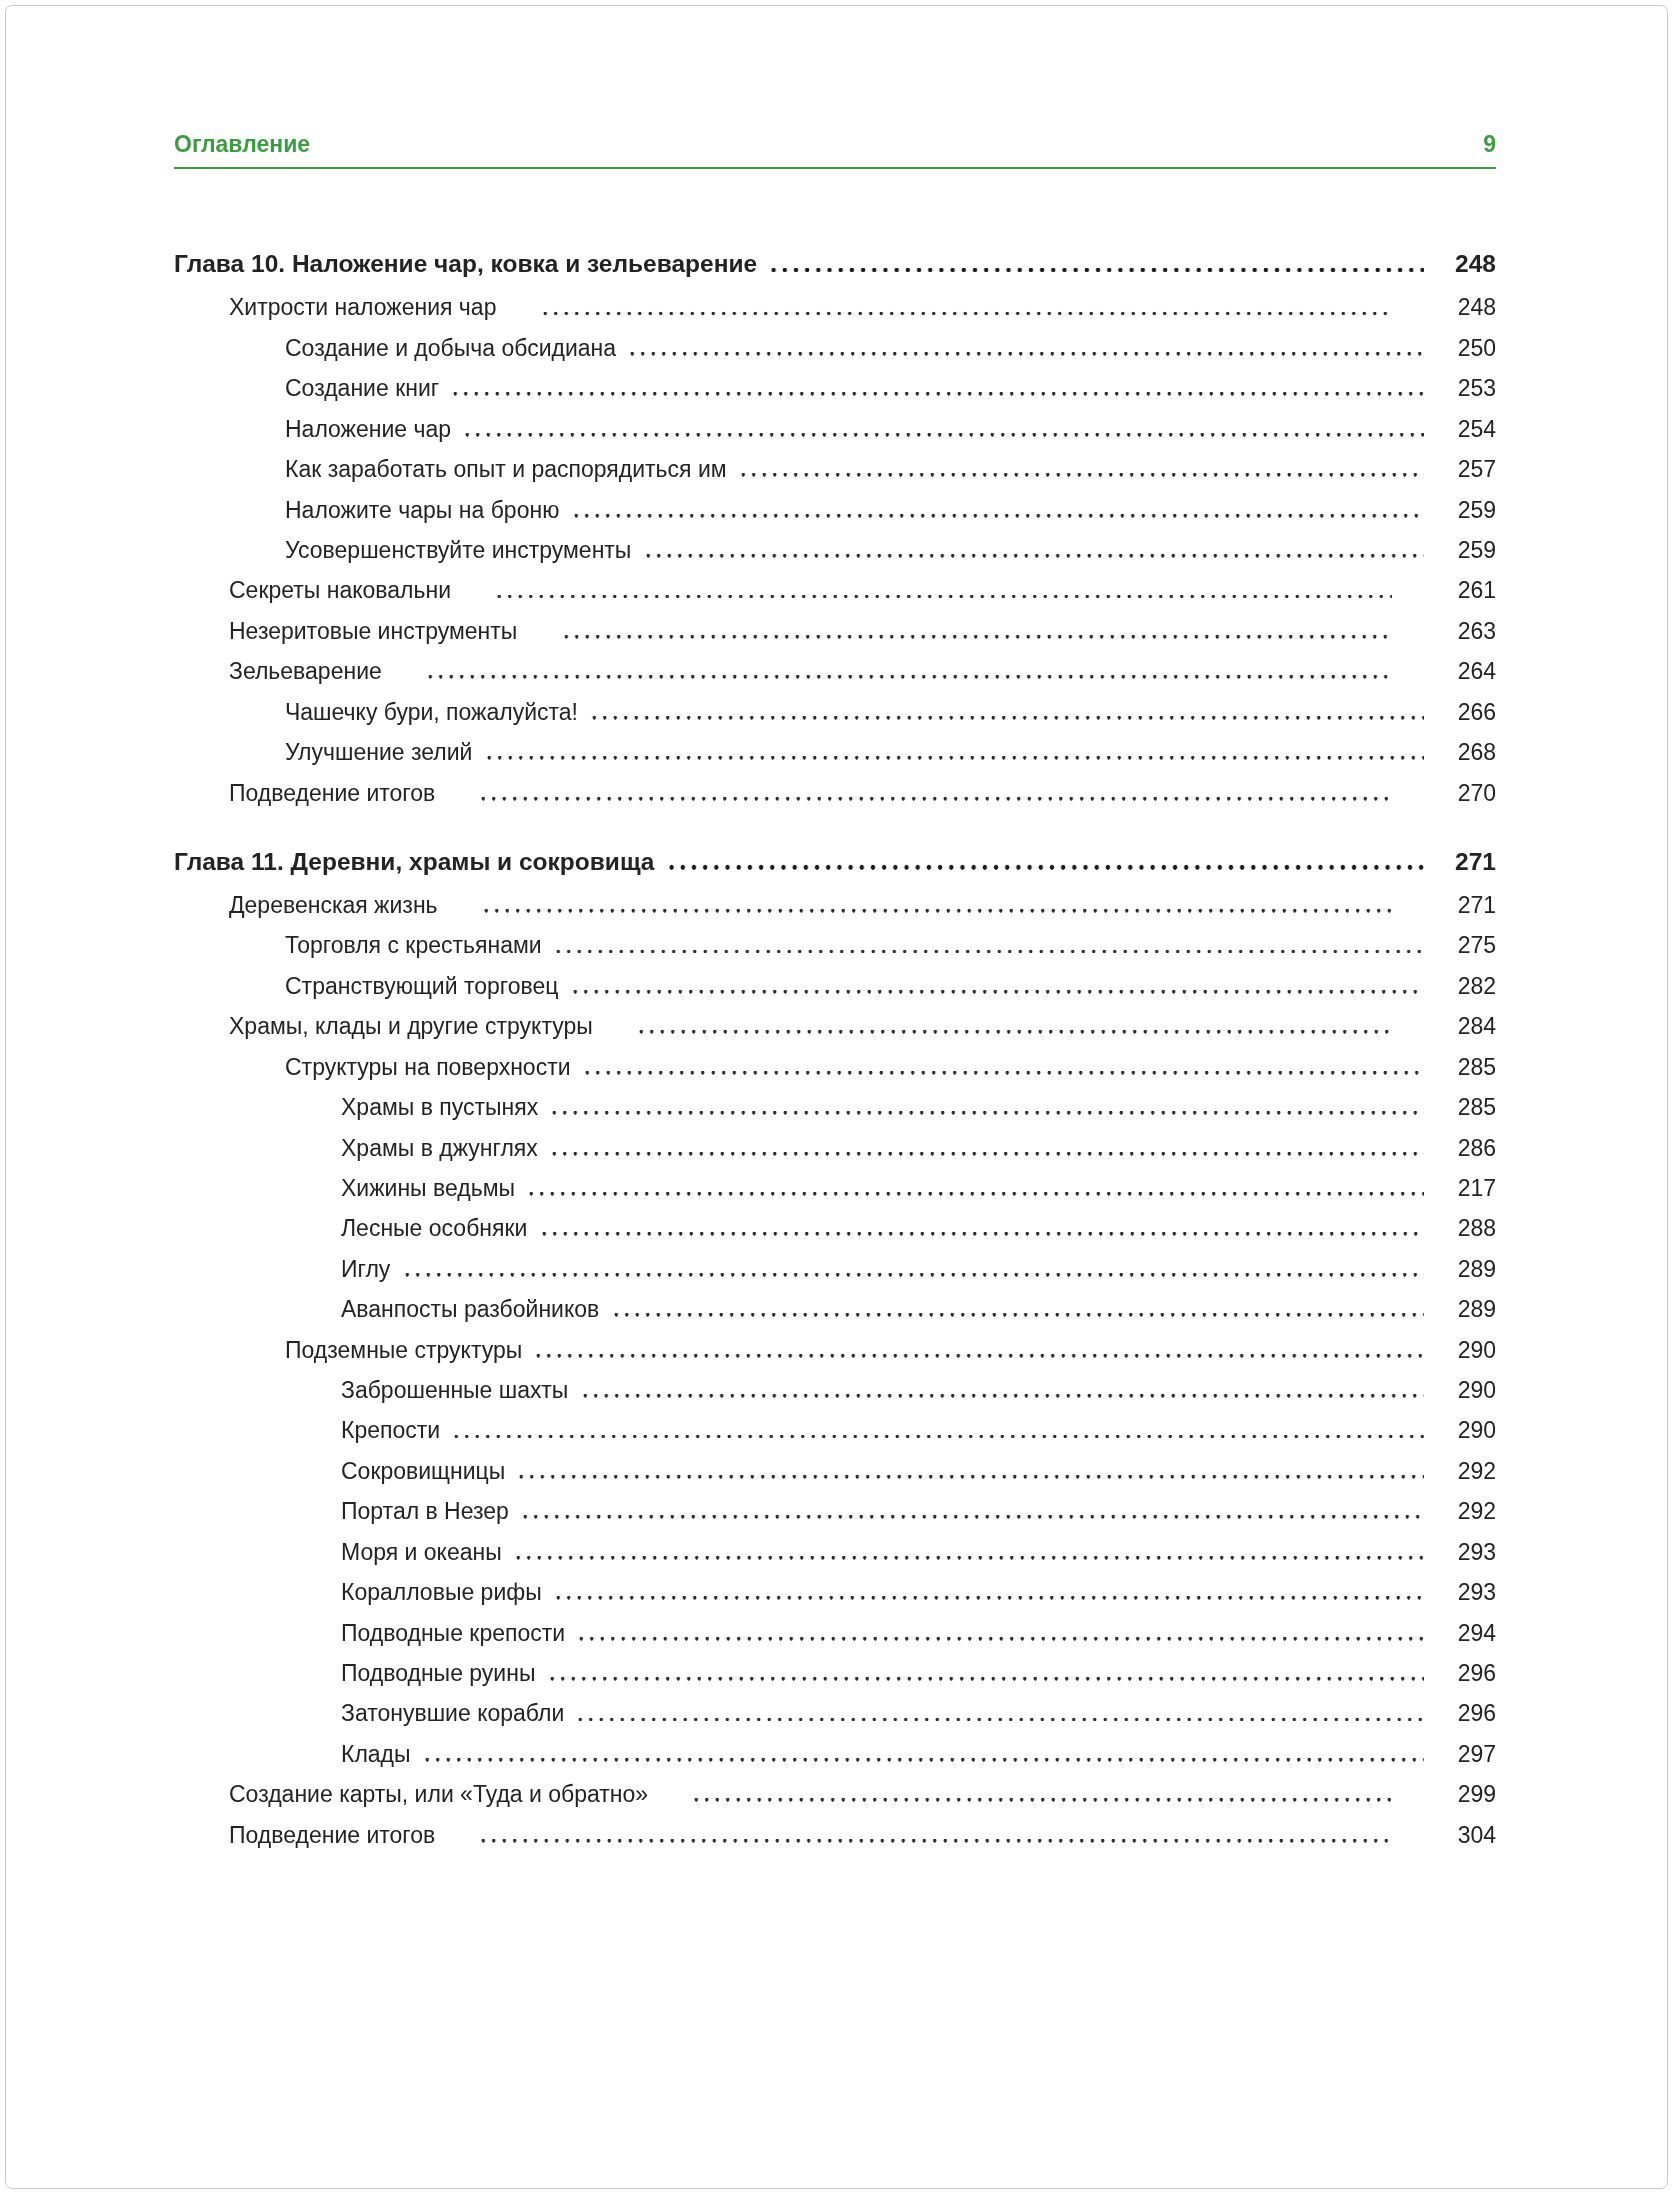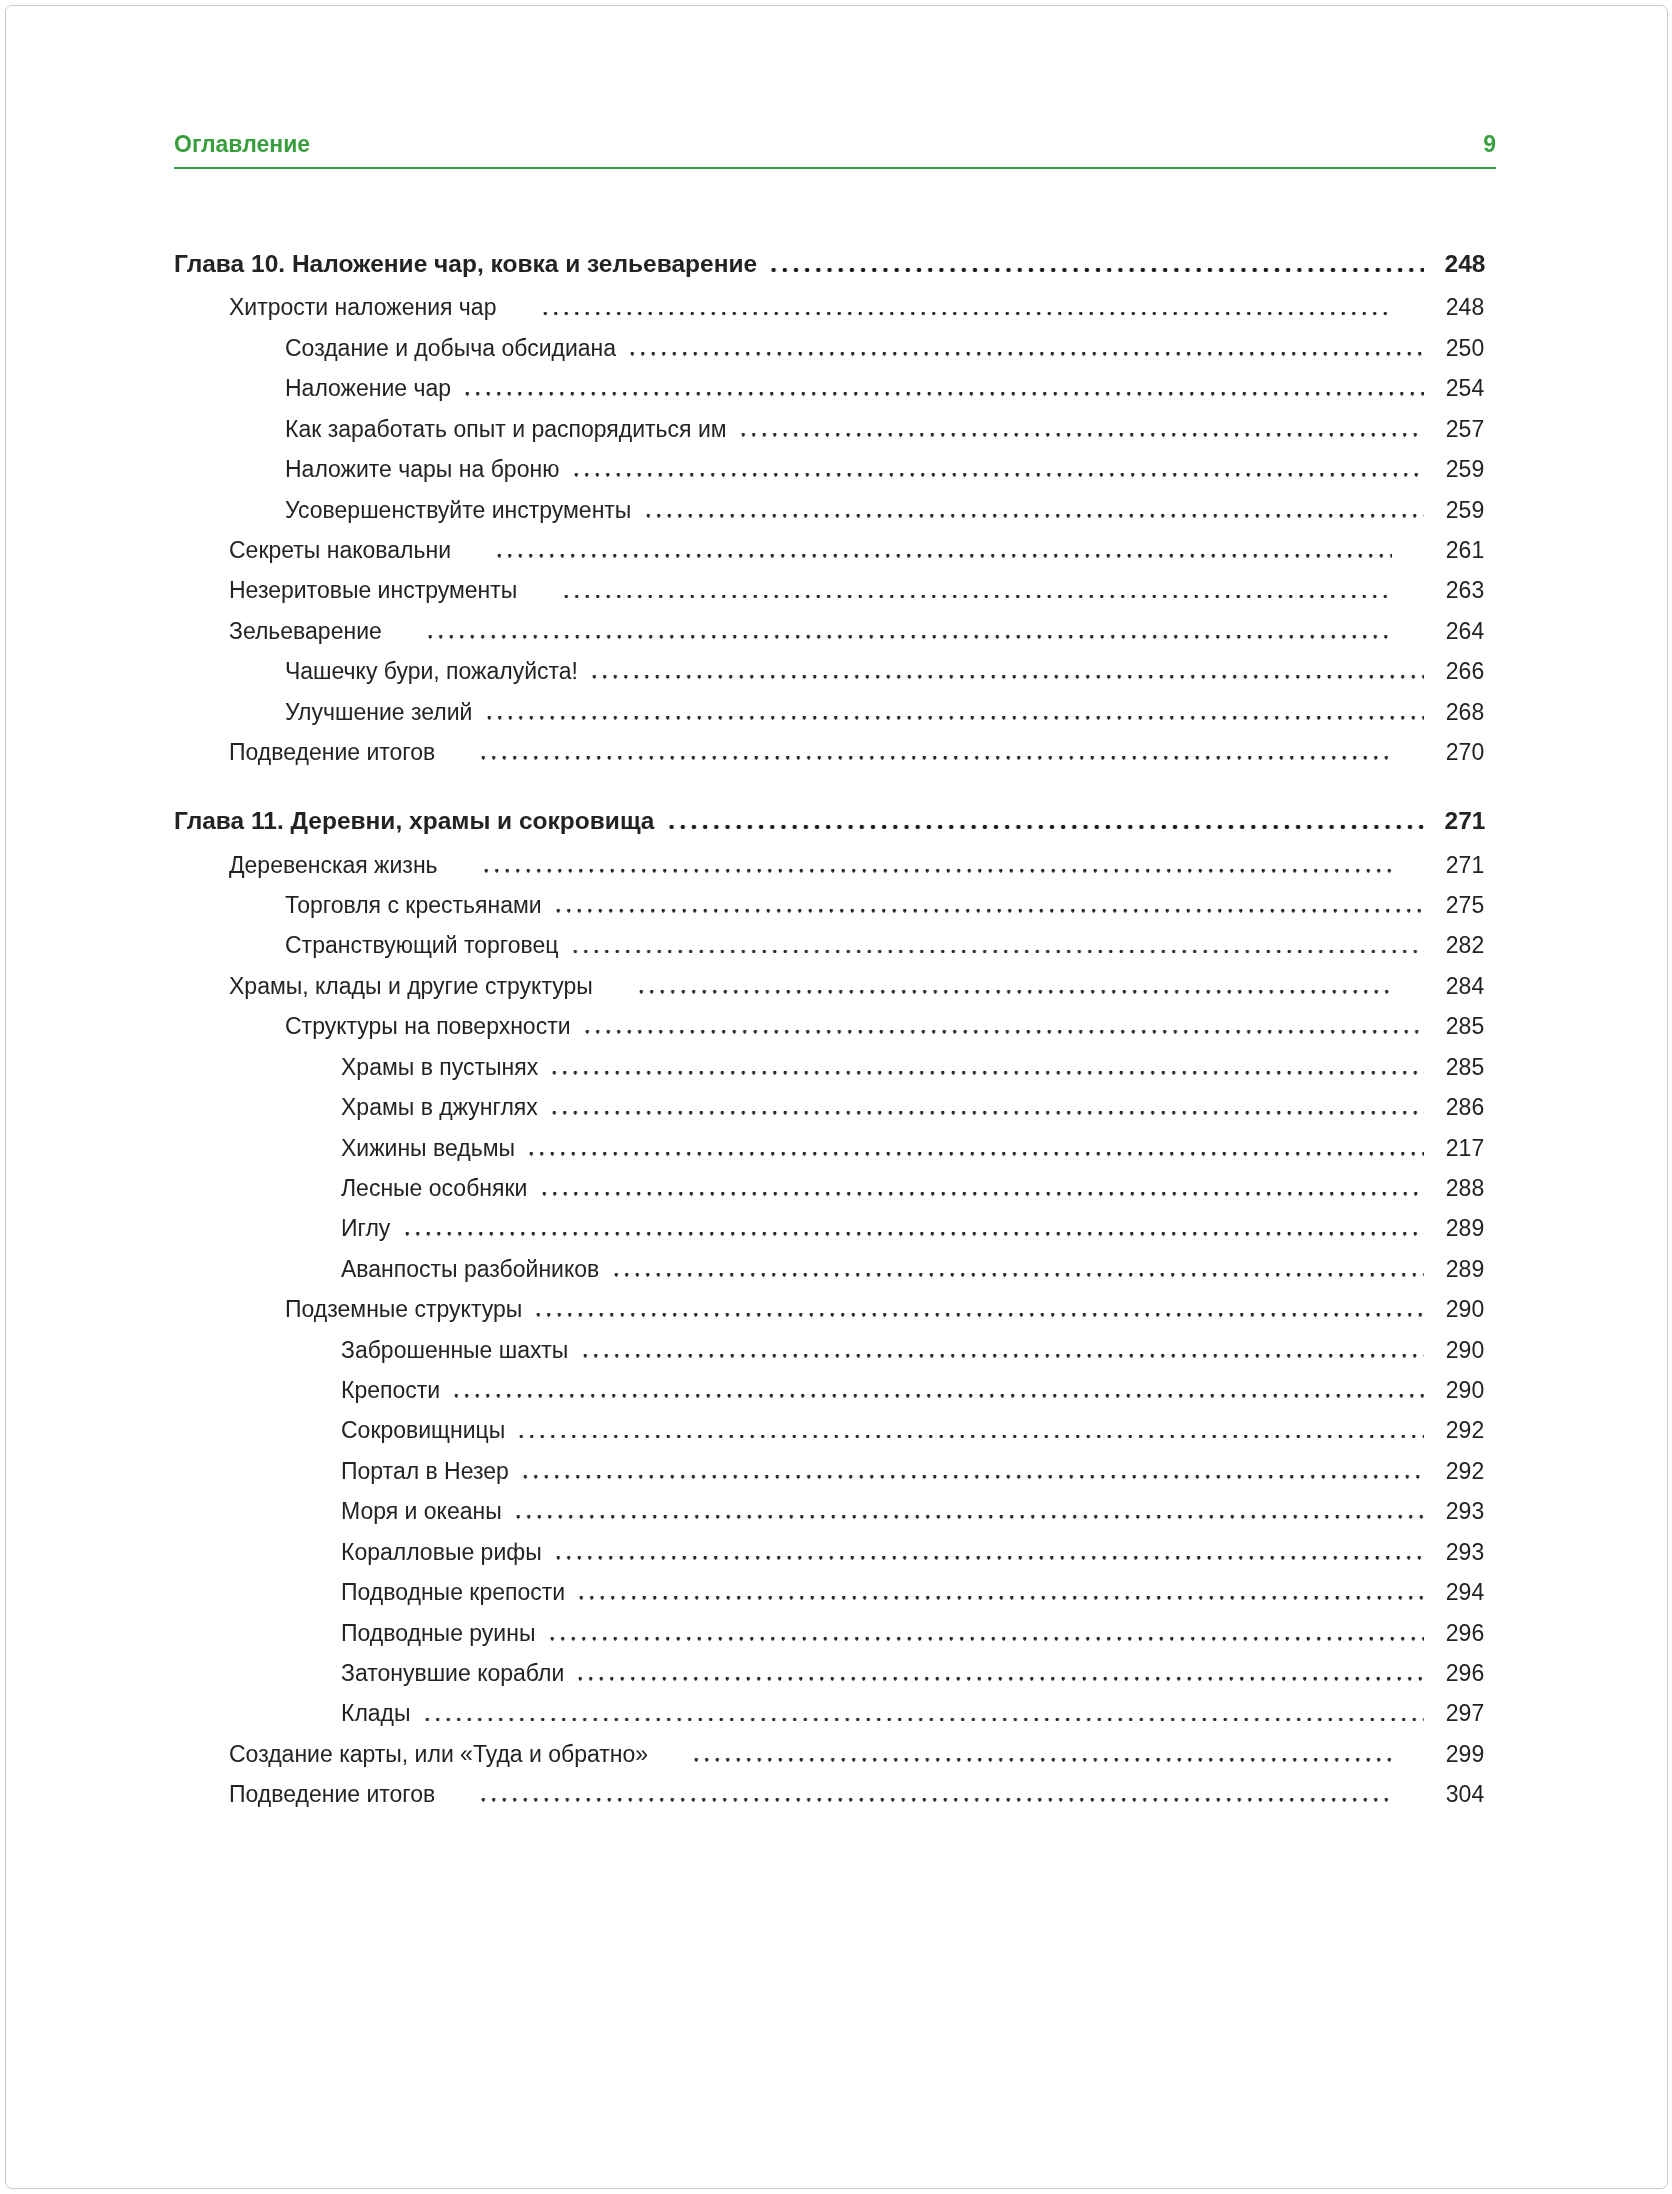--- a/index.html
+++ b/index.html
@@ -78,21 +78,21 @@
     background-position:left bottom;
     min-width:21px;
   }
   .toc-row.heading .leader{
     height:5.6px;
     background-image:radial-gradient(circle at 50% 55%, #1c1c1c 2.1px, transparent 2.5px);
     background-size:11.2px 5.6px;
   }
   .toc-row .pagenum{
     min-width:62px;
-    text-align:center;
+    text-align:right;
     white-space:nowrap;
   }
   .indent-1{padding-left:55px;gap:32px;}
   .indent-2{padding-left:111px;}
   .indent-3{padding-left:167px;}
 </style>
 </head>
 <body>
 
 <div class="page">
@@ -116,20 +116,25 @@
             <span class="label">Хитрости наложения чар</span>
             <span class="leader"></span>
             <span class="pagenum">248</span>
           </div>
           <div class="toc-row indent-2">
             <span class="label">Создание и добыча обсидиана</span>
             <span class="leader"></span>
             <span class="pagenum">250</span>
           </div>
           <div class="toc-row indent-2">
+            <span class="label">Создание книг</span>
+            <span class="leader"></span>
+            <span class="pagenum">253</span>
+          </div>
+          <div class="toc-row indent-2">
             <span class="label">Наложение чар</span>
             <span class="leader"></span>
             <span class="pagenum">254</span>
           </div>
           <div class="toc-row indent-2">
             <span class="label">Как заработать опыт и распорядиться им</span>
             <span class="leader"></span>
             <span class="pagenum">257</span>
           </div>
           <div class="toc-row indent-2">

